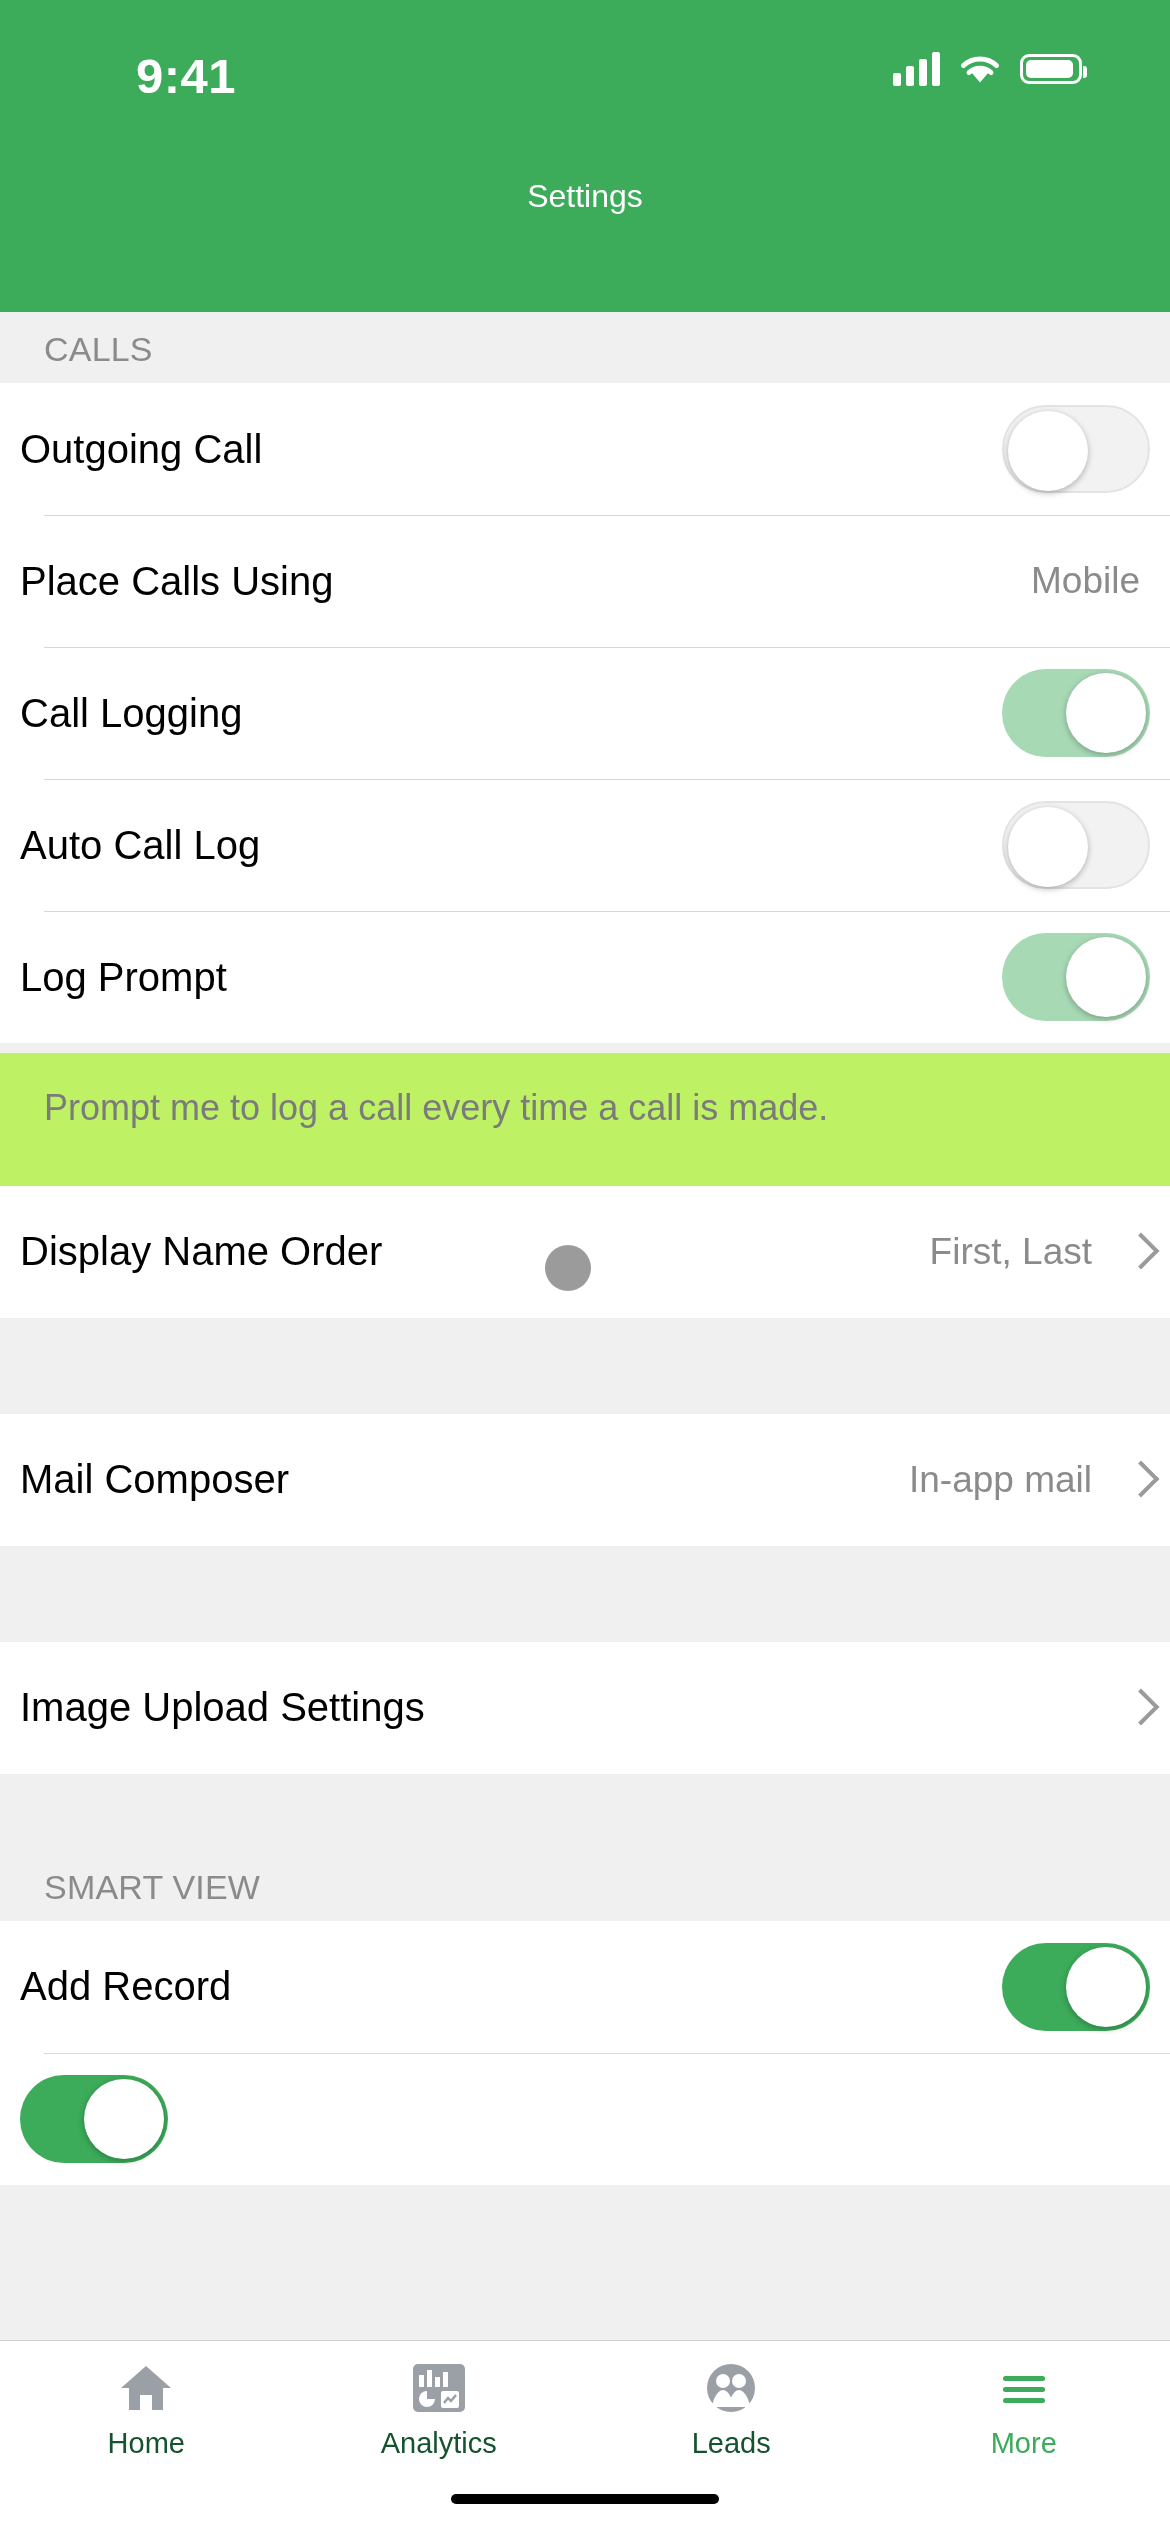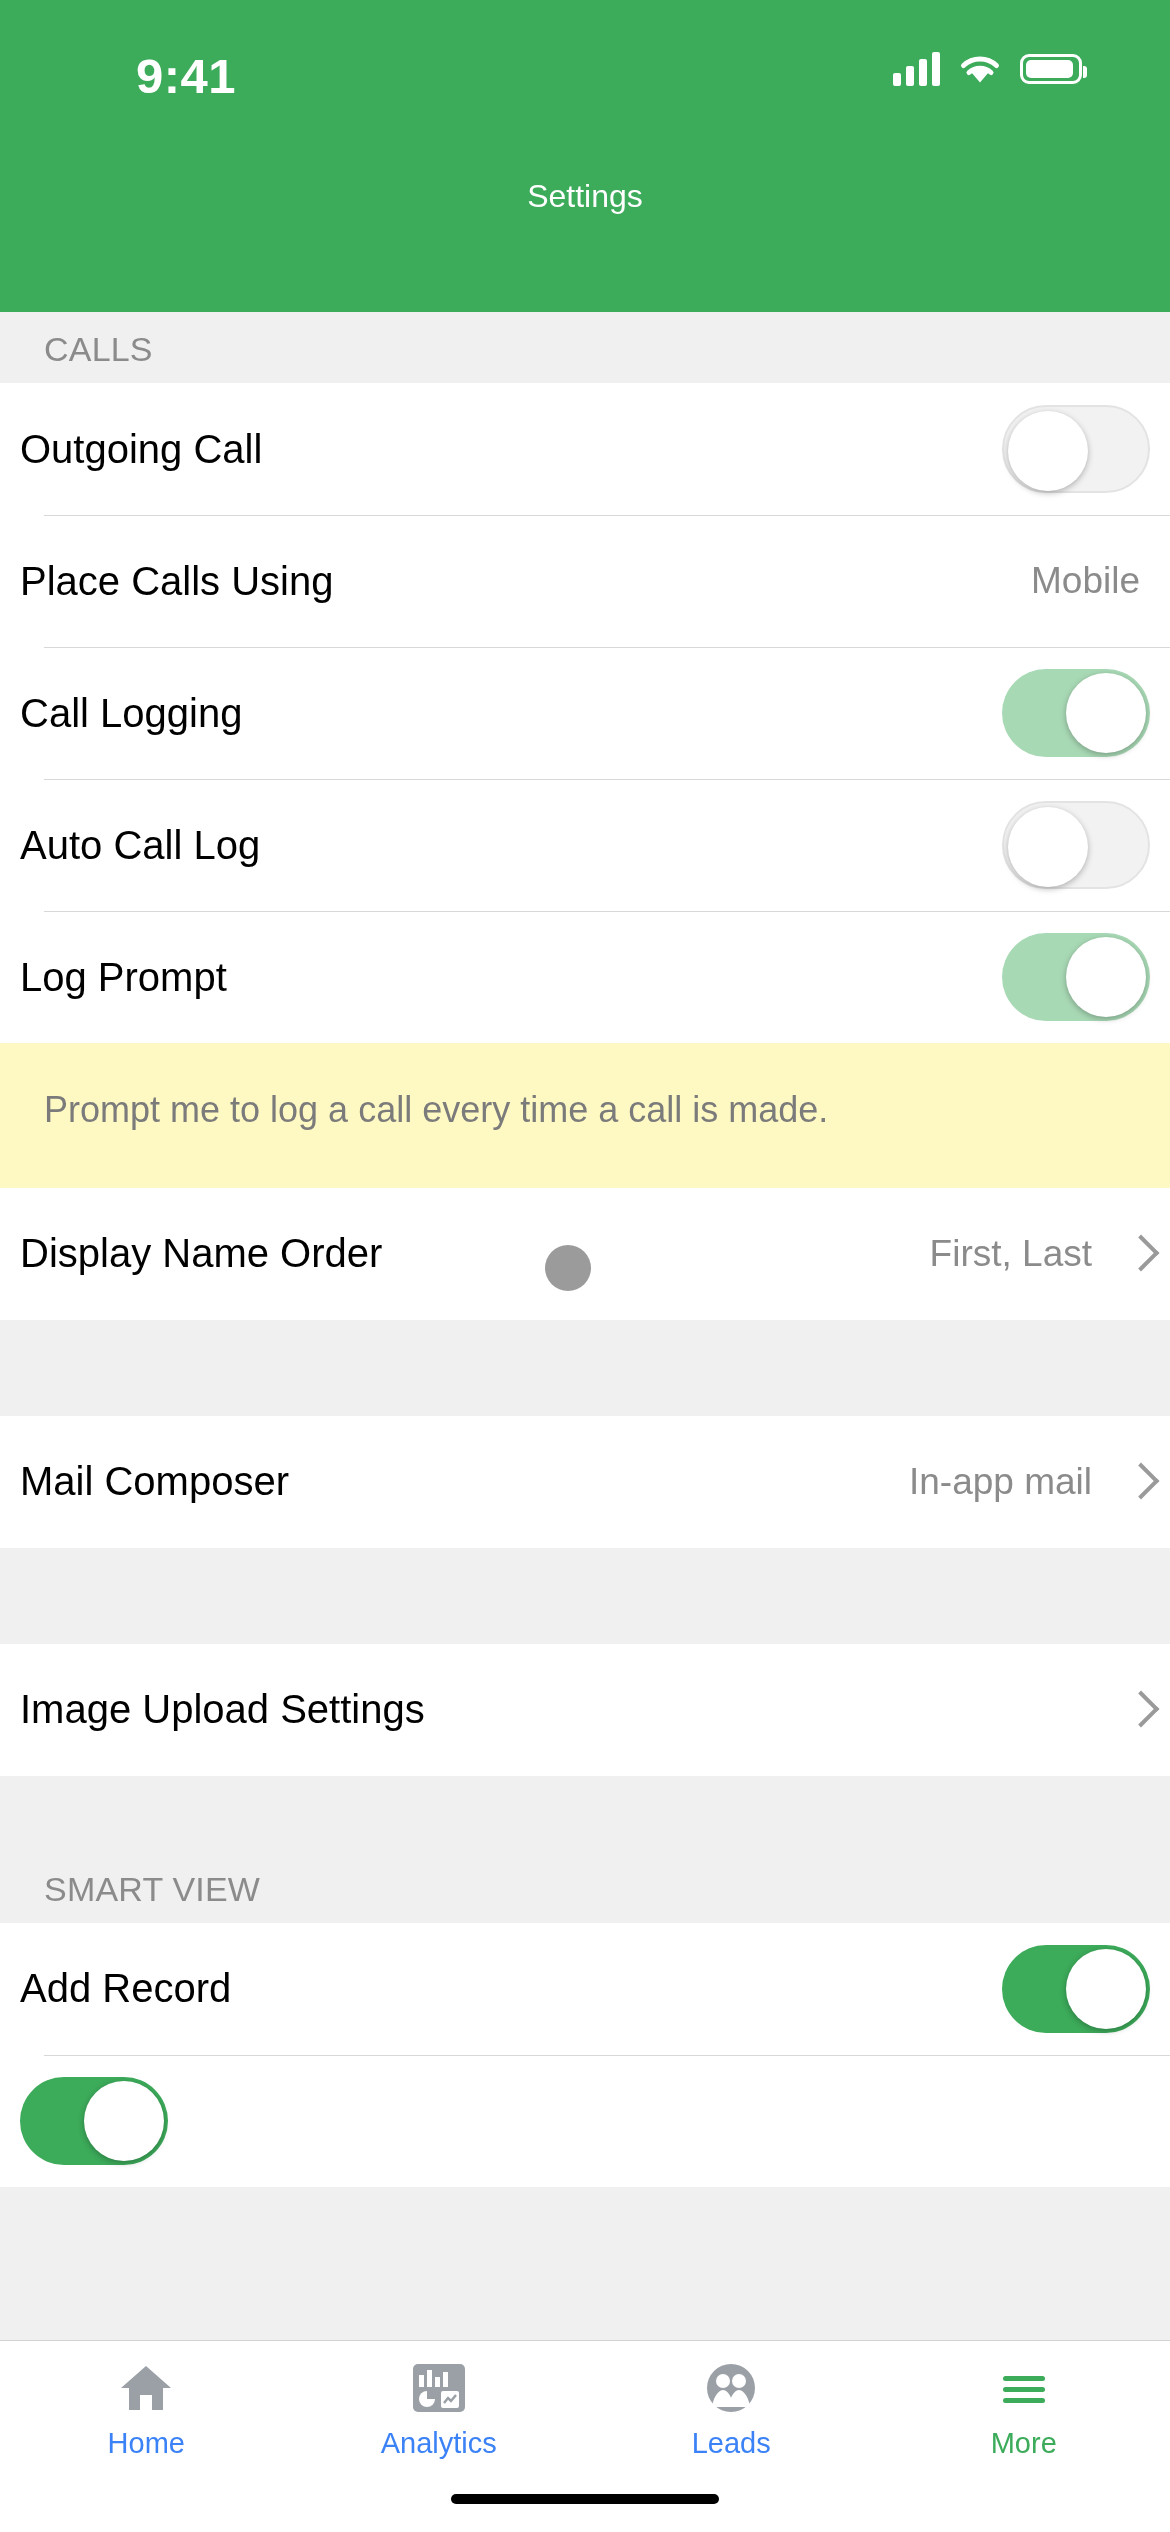--- a/index.html
+++ b/index.html
@@ -172,25 +172,26 @@
     box-shadow: 0 2px 6px rgba(0,0,0,0.28);
   }
   .toggle.off { background: #f2f2f2; border: 2px solid #e3e3e3; }
   .toggle.off .knob { left: 4px; }
   .toggle.on  { background: #3cab5a; }
   .toggle.on .knob { right: 4px; }
   .toggle.dim { background: #a8d9b5; }
   .toggle.dim .knob { right: 4px; }
 
   .footnote {
-    background: #fef9c3;
+    background: #bef264;
     color: #7b7b7b;
     font-size: 36px;
-    padding: 44px 44px 54px 44px;
+    padding: 32px 44px 54px 44px;
     line-height: 1.3;
+    margin-top: 10px;
   }
 
   
   .touch-dot {
     position: absolute;
     width: 46px; height: 46px;
     border-radius: 50%;
     background: #8a8a8a;
     opacity: 0.85;
   }
@@ -210,21 +211,21 @@
   .tab {
     flex: 1;
     display: flex;
     flex-direction: column;
     align-items: center;
     gap: 10px;
   }
   .tab .ic { height: 58px; display:flex; align-items:center; justify-content:center; }
   .tab .lbl {
     font-size: 29px;
-    color: #3b82f6;
+    color: #14532d;
   }
   .tab.active .lbl { color: #3cab5a; }
 
   .home-indicator {
     position: absolute;
     left: 50%;
     transform: translateX(-50%);
     bottom: 28px;
     width: 268px;
     height: 10px;

